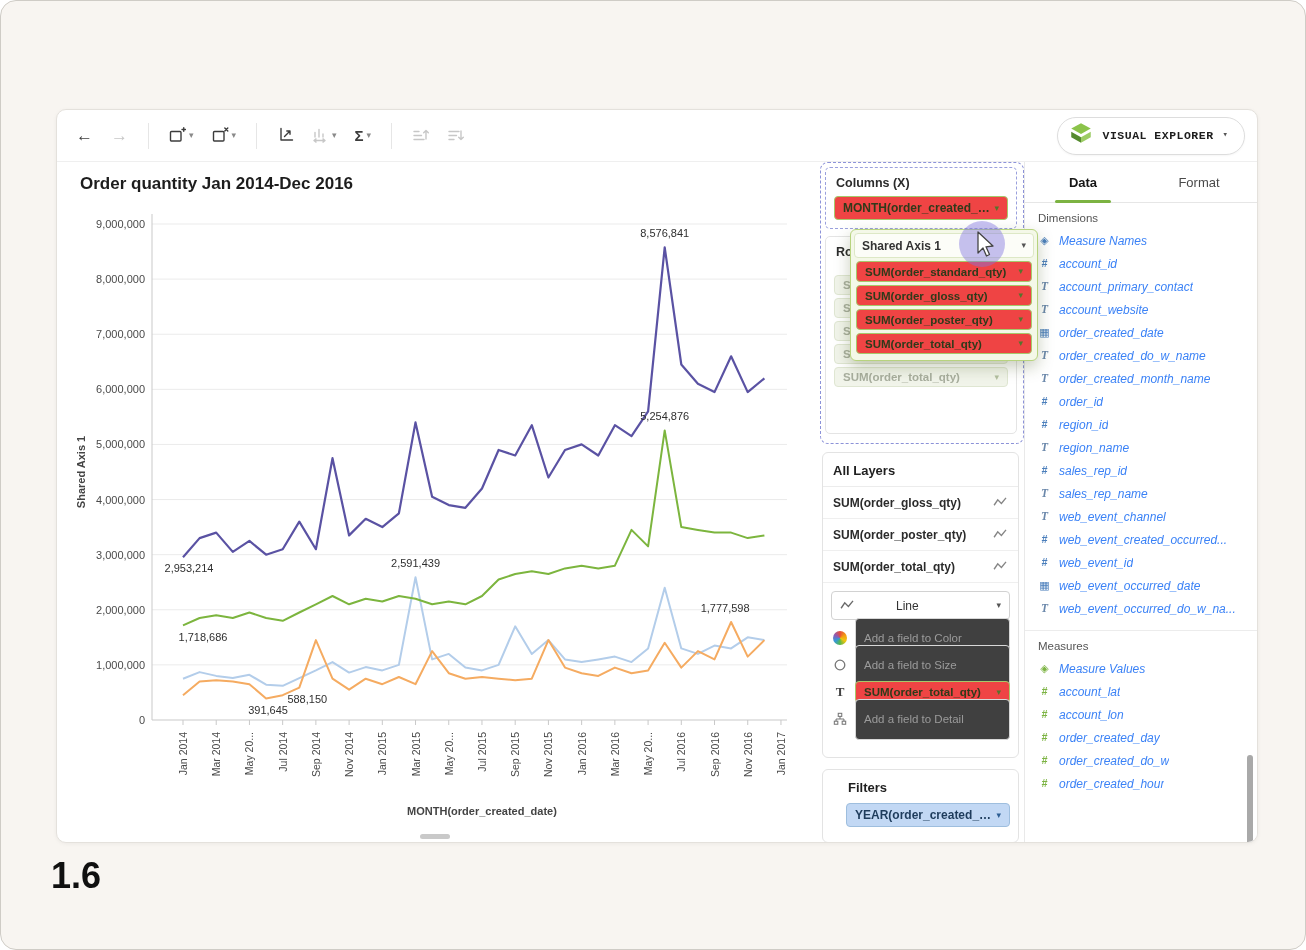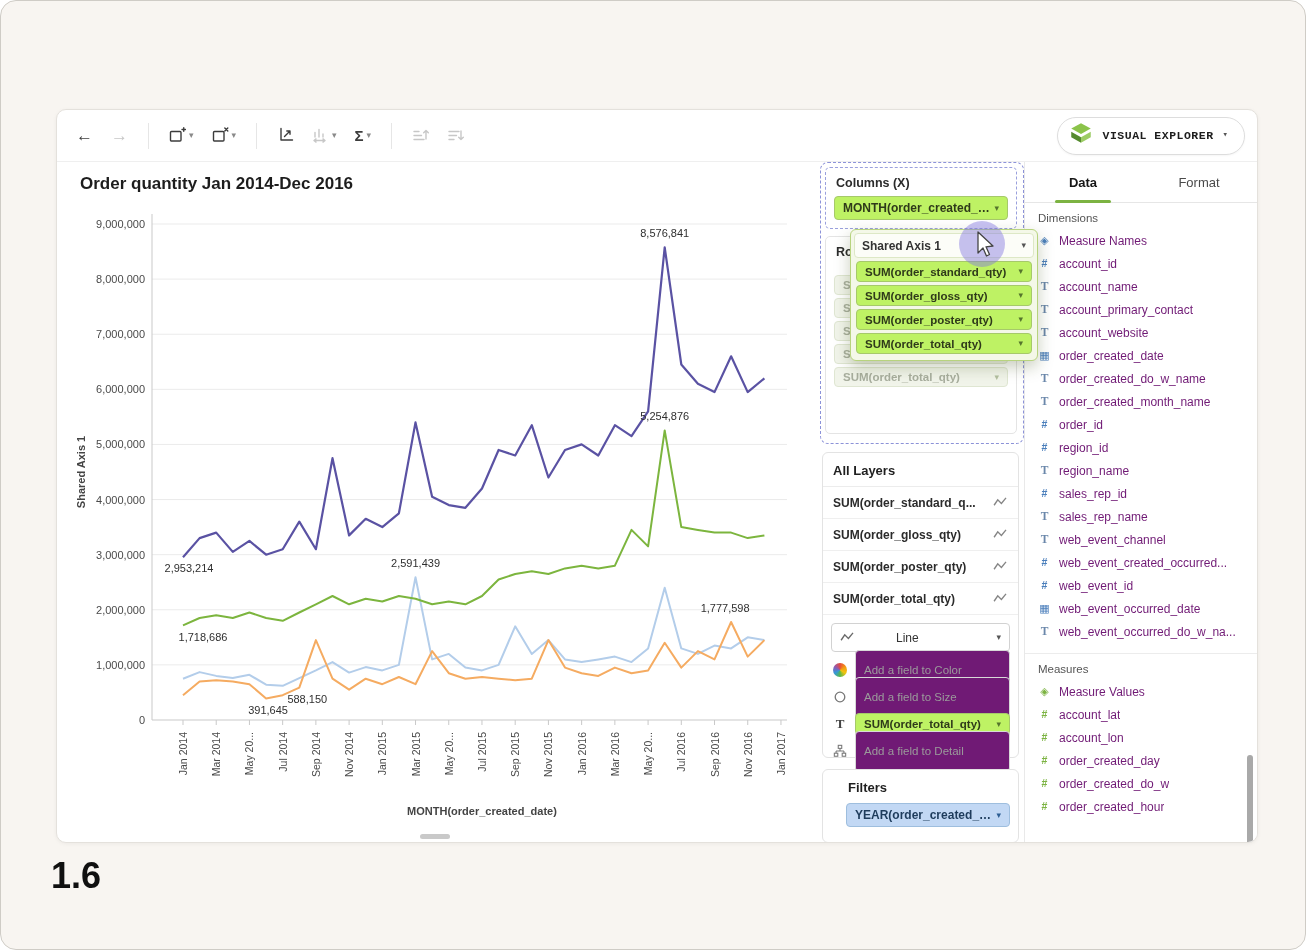--- a/index.html
+++ b/index.html
@@ -36,21 +36,21 @@
   .sel-outline{position:absolute;left:763px;top:52px;width:202px;height:280px;
     border:1px dashed #8c92d8;border-radius:8px;pointer-events:none;}
   .panel-title{font-size:12.5px;font-weight:700;color:#2b2b2b;padding:8px 10px 6px;}
   .columns-card{position:absolute;left:768px;top:57px;width:192px;background:#fff;
     border:1px dashed #9aa0dd;border-radius:5px;box-sizing:border-box;padding-bottom:8px;}
   .rows-card{position:absolute;left:768px;top:126px;width:192px;height:198px;background:#fff;
     border:1px solid #e4e4e4;border-radius:5px;box-sizing:border-box;}
   .pill{height:24px;border-radius:4px;display:flex;align-items:center;padding:0 8px;
     font-size:12px;font-weight:700;box-sizing:border-box;margin:0 8px;cursor:pointer;}
   .pill .lbl{flex:1;min-width:0;white-space:nowrap;overflow:hidden;text-overflow:ellipsis;}
-  .pill.green{background:#bef264;border:1px solid #a6c96a;color:#2f3a1a;}
+  .pill.green{background:#ef4444;border:1px solid #a6c96a;color:#2f3a1a;}
   .pill.green .caret{color:#55742c;}
   .pill.ghost{height:20px;font-weight:600;background:#f1f4ea;border:1px solid #dfe6d2;color:#a8ae9e;
     margin:0 8px 3px;font-size:11.5px;}
   .pill.ghost .caret{color:#b3bfa0;}
   .pill.blue{background:#c2d8f4;border:1px solid #9ebede;color:#1e3c5c;margin:2px 8px 8px;}
   .pill.blue .caret{color:#2d5e93;}
   .ghost-list{margin-top:10px;}
 
   
   .popup{position:absolute;left:793px;top:119px;width:188px;background:#f4f8e8;
@@ -71,21 +71,21 @@
   .layer-row{display:flex;align-items:center;height:31px;padding:0 10px;border-bottom:1px solid #efefef;
     font-size:12px;font-weight:600;color:#2b2b2b;cursor:pointer;}
   .layer-row .lbl{flex:1;min-width:0;white-space:nowrap;overflow:hidden;text-overflow:ellipsis;}
   .zigzag-icon{flex:none;display:flex;align-items:center;}
   .mark-select{margin:8px 8px 6px;height:27px;border:1px solid #d2d2d2;border-radius:4px;
     display:flex;align-items:center;gap:7px;padding:0 8px;font-size:12px;color:#333;cursor:pointer;}
   .mark-select .lbl{flex:1;margin-left:34px;}
   .field-row{display:flex;align-items:center;gap:6px;margin:3px 8px;height:24px;}
   .field-icon{width:18px;display:flex;justify-content:center;align-items:center;flex:none;}
   .field-input{flex:1;min-width:0;height:23px;border:1px solid #d8d8d8;border-radius:4px;
-    display:flex;align-items:center;padding:8px 8px;font-size:11.5px;color:#9b9b9b;background:#701a75;
+    display:flex;align-items:center;padding:8px 8px;font-size:11.5px;color:#9b9b9b;background:#404040;
     white-space:nowrap;overflow:hidden;cursor:pointer;}
   .pill.small{flex:1;height:22px;margin:0;font-size:11.5px;}
   .color-wheel{width:14px;height:14px;border-radius:50%;
     background:conic-gradient(#e74c3c,#f39c12,#f1c40f,#57b84a,#3498db,#8e5bb5,#e74c3c);}
   .ticon::before{content:"T";font-family:"Liberation Serif",serif;font-size:13px;font-weight:700;color:#444;}
   .filters-card{position:absolute;left:765px;top:659px;width:197px;height:74px;background:#fff;
     border:1px solid #e3e3e3;border-radius:6px;box-sizing:border-box;padding-left:15px;}
   .filters-card .layers-title{border-bottom:none;padding-bottom:6px;}
 
   
@@ -94,21 +94,21 @@
   .tabs{display:flex;height:40px;border-bottom:1px solid #e6e6e6;}
   .tab{flex:1;display:flex;align-items:center;justify-content:center;font-size:13px;color:#4a4a4a;
     position:relative;cursor:pointer;}
   .tab.active{font-weight:700;color:#161616;}
   .tab.active::after{content:"";position:absolute;left:26%;right:26%;bottom:-1px;height:3px;
     background:#7cb342;border-radius:2px;}
   .fields-row{height:30px;display:flex;align-items:center;padding:0 13px;border-bottom:1px solid #ececec;}
   .fields-label{font-size:10px;letter-spacing:1.3px;color:#6f6f6f;font-weight:700;flex:1;}
   .fx{color:#7cb342;font-size:12.5px;font-style:italic;font-weight:700;cursor:pointer;}
   .sec-label{font-size:11.5px;color:#555;padding:9px 13px 5px;}
-  .frow{display:flex;align-items:center;height:23px;padding:0 13px;font-size:12px;color:#701a75;cursor:pointer;}
+  .frow{display:flex;align-items:center;height:23px;padding:0 13px;font-size:12px;color:#3b82f6;cursor:pointer;font-style:italic;}
   .fname{min-width:0;white-space:nowrap;overflow:hidden;text-overflow:ellipsis;}
   .ficon{width:13px;margin-right:8px;flex:none;text-align:center;font-size:10.5px;font-weight:700;
     line-height:1;}
   .ficon.t-text::before{content:"T";color:#6a87aa;font-family:"Liberation Serif",serif;font-size:11.5px;}
   .ficon.t-number::before{content:"#";color:#4a7ebb;}
   .ficon.t-date::before{content:"▦";color:#4a7ebb;font-size:11px;font-weight:400;}
   .ficon.t-measure-names::before{content:"◈";color:#4a7ebb;font-size:11px;font-weight:400;}
   .ficon.t-measure-values::before{content:"◈";color:#7cb342;font-size:11px;font-weight:400;}
   .ficon.t-measure::before{content:"#";color:#7cb342;}
   .sec-sep{height:1px;background:#ececec;margin:10px 0 0;}
@@ -341,28 +341,20 @@
       <svg width="58" height="58" viewBox="0 0 58 58">
         <circle cx="29" cy="29" r="23" fill="#8276e0" opacity="0.45"></circle>
         <path d="M25 17L25 38L30 33L33.5 41L36.5 39.5L33 31.8L40 31Z" fill="#fff" stroke="#444" stroke-width="1.3" stroke-linejoin="round"></path>
       </svg>
     </div>
 
     <div class="layers-card">
       <div class="layers-title">All Layers</div>
       <div>
 
-          <div class="layer-row">
-            <span class="lbl">SUM(order_standard_q...</span>
-            <span class="zigzag-icon">
-              <svg width="15" height="11" viewBox="0 0 16 12">
-                <polyline points="1,9 5,3 9,7 14,1" fill="none" stroke="#858585" stroke-width="1.5"></polyline>
-              </svg>
-            </span>
-          </div>
 
           <div class="layer-row">
             <span class="lbl">SUM(order_gloss_qty)</span>
             <span class="zigzag-icon">
               <svg width="15" height="11" viewBox="0 0 16 12">
                 <polyline points="1,9 5,3 9,7 14,1" fill="none" stroke="#858585" stroke-width="1.5"></polyline>
               </svg>
             </span>
           </div>
 
@@ -453,24 +445,20 @@
             <div class="frow">
               <span class="ficon t-measure-names"></span>
               <span class="fname">Measure Names</span>
             </div>
 
             <div class="frow">
               <span class="ficon t-number"></span>
               <span class="fname">account_id</span>
             </div>
 
-            <div class="frow">
-              <span class="ficon t-text"></span>
-              <span class="fname">account_name</span>
-            </div>
 
             <div class="frow">
               <span class="ficon t-text"></span>
               <span class="fname">account_primary_contact</span>
             </div>
 
             <div class="frow">
               <span class="ficon t-text"></span>
               <span class="fname">account_website</span>
             </div>

